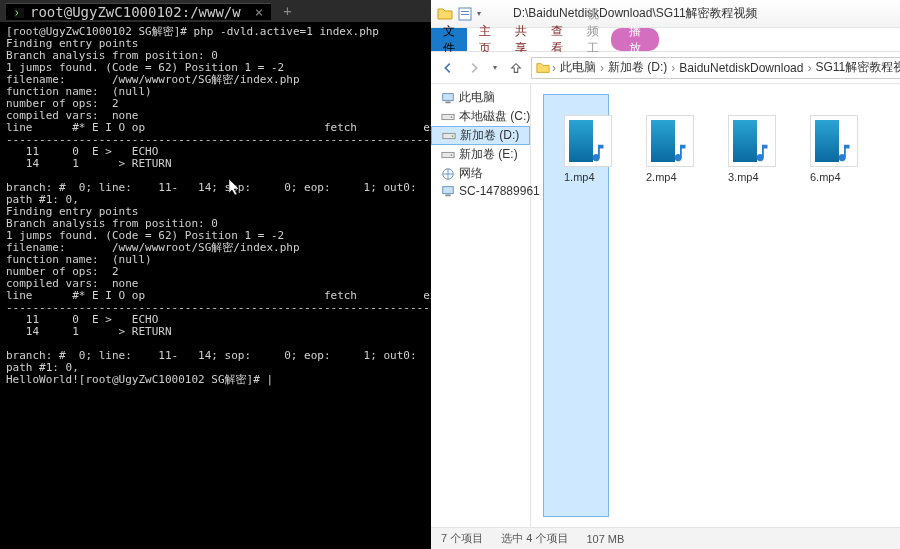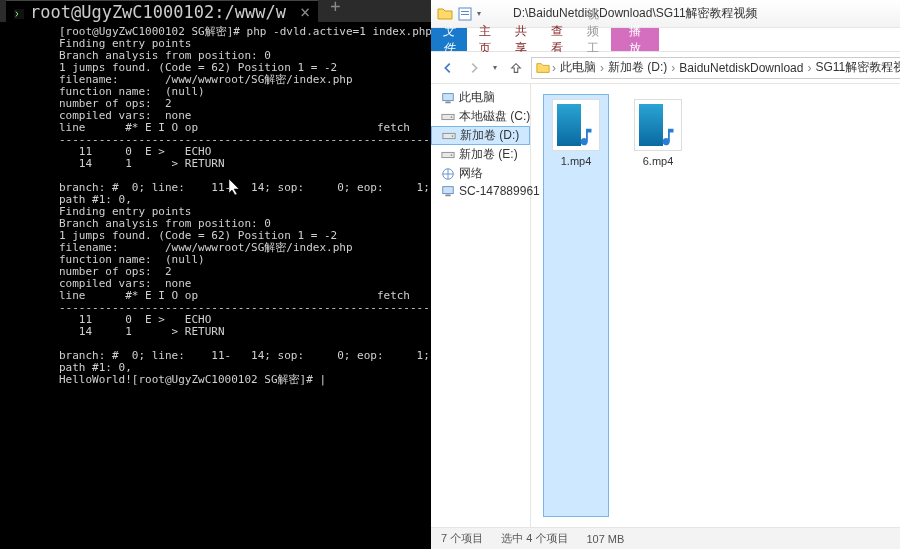--- a/index.html
+++ b/index.html
@@ -21,44 +21,44 @@
     color: #d0d0d0;
     font-family: Consolas, monospace;
     font-size: 11px;
     line-height: 12px;
     position: relative;
   }
   .term-titlebar {
     height: 22px;
     background: #2b2b2b;
     display: flex;
+    align-items: center;
     padding: 0 6px;
     color: #bbb;
-    font-size: 17px;
+    font-size: 14px;
   }
   .term-tab {
     background: #000;
     padding: 2px 8px;
     border-top: 1px solid #444;
     display: flex;
     align-items: center;
     gap: 6px;
     color: #ccc;
   }
   .term-tab-icon {
     width: 10px; height: 10px;
     display: inline-block;
   }
   .term-close { margin-left: 8px; color: #888; cursor: pointer; }
   .term-plus { margin-left: 6px; color: #888; padding: 0 6px; }
   .term-body {
-    padding: 4px 19px;
+    padding: 4px 6px;
     white-space: pre;
     overflow: hidden;
-    margin-left: 40px;
   }
   .term-body div { min-height: 12px; }
   .cursor-ptr {
     position: absolute;
     pointer-events: none;
   }
   
   .explorer {
     flex: 1;
     background: #fff;
@@ -87,29 +87,29 @@
     align-items: stretch;
     font-size: 12px;
   }
   .ribbon-tab {
     padding: 0 12px;
     display: flex; align-items: center;
     color: #7f1d1d;
   }
   .ribbon-tab.file {
     background: #1979ca;
-    color: #ffffff;
-    font-style: italic;
+    color: #000000;
   }
   .ribbon-tab.context {
     background: #d46fbf;
     color: #fff;
     margin-left: auto;
     margin-right: 280px;
     padding: 0 18px;
+    border-radius: 10px;
   }
   .addrbar {
     height: 32px;
     border-bottom: 1px solid #e5e5e5;
     display: flex;
     align-items: center;
     padding: 0 6px;
     gap: 4px;
     background: #fff;
   }
@@ -159,21 +159,21 @@
   .file-pane {
     flex: 1;
     padding: 10px 12px;
     display: flex;
     gap: 16px;
     align-content: flex-start;
   }
   .file-item {
     width: 66px;
     text-align: center;
-    padding: 4px;
+    padding: 20px;
     border: 1px solid transparent;
   }
   .file-item.selected {
     background: #cde8ff;
     border: 1px solid #7ab7e8;
   }
   .thumb {
     width: 48px; height: 52px;
     margin: 0 auto 4px;
     background: #fff;
@@ -358,20 +358,38 @@
             </div>
             <div class="file-name">1.mp4</div>
           </div>
           <div class="file-item">
             <div class="thumb">
               <div class="thumb-strip"></div>
               <svg class="thumb-note" viewBox="0 0 24 24">
                 <path d="M12 3v10.55A4 4 0 1014 17V7h4V3h-6z" fill="#2a7ed2"></path>
               </svg>
             </div>
+            <div class="file-name">2.mp4</div>
+          </div>
+          <div class="file-item">
+            <div class="thumb">
+              <div class="thumb-strip"></div>
+              <svg class="thumb-note" viewBox="0 0 24 24">
+                <path d="M12 3v10.55A4 4 0 1014 17V7h4V3h-6z" fill="#2a7ed2"></path>
+              </svg>
+            </div>
+            <div class="file-name">3.mp4</div>
+          </div>
+          <div class="file-item">
+            <div class="thumb">
+              <div class="thumb-strip"></div>
+              <svg class="thumb-note" viewBox="0 0 24 24">
+                <path d="M12 3v10.55A4 4 0 1014 17V7h4V3h-6z" fill="#2a7ed2"></path>
+              </svg>
+            </div>
             <div class="file-name">6.mp4</div>
           </div>
         </div>
     </div>
 
     <div class="statusbar">
       <span>7 个项目</span>
       <span>选中 4 个项目</span>
       <span>107 MB</span>
     </div>

